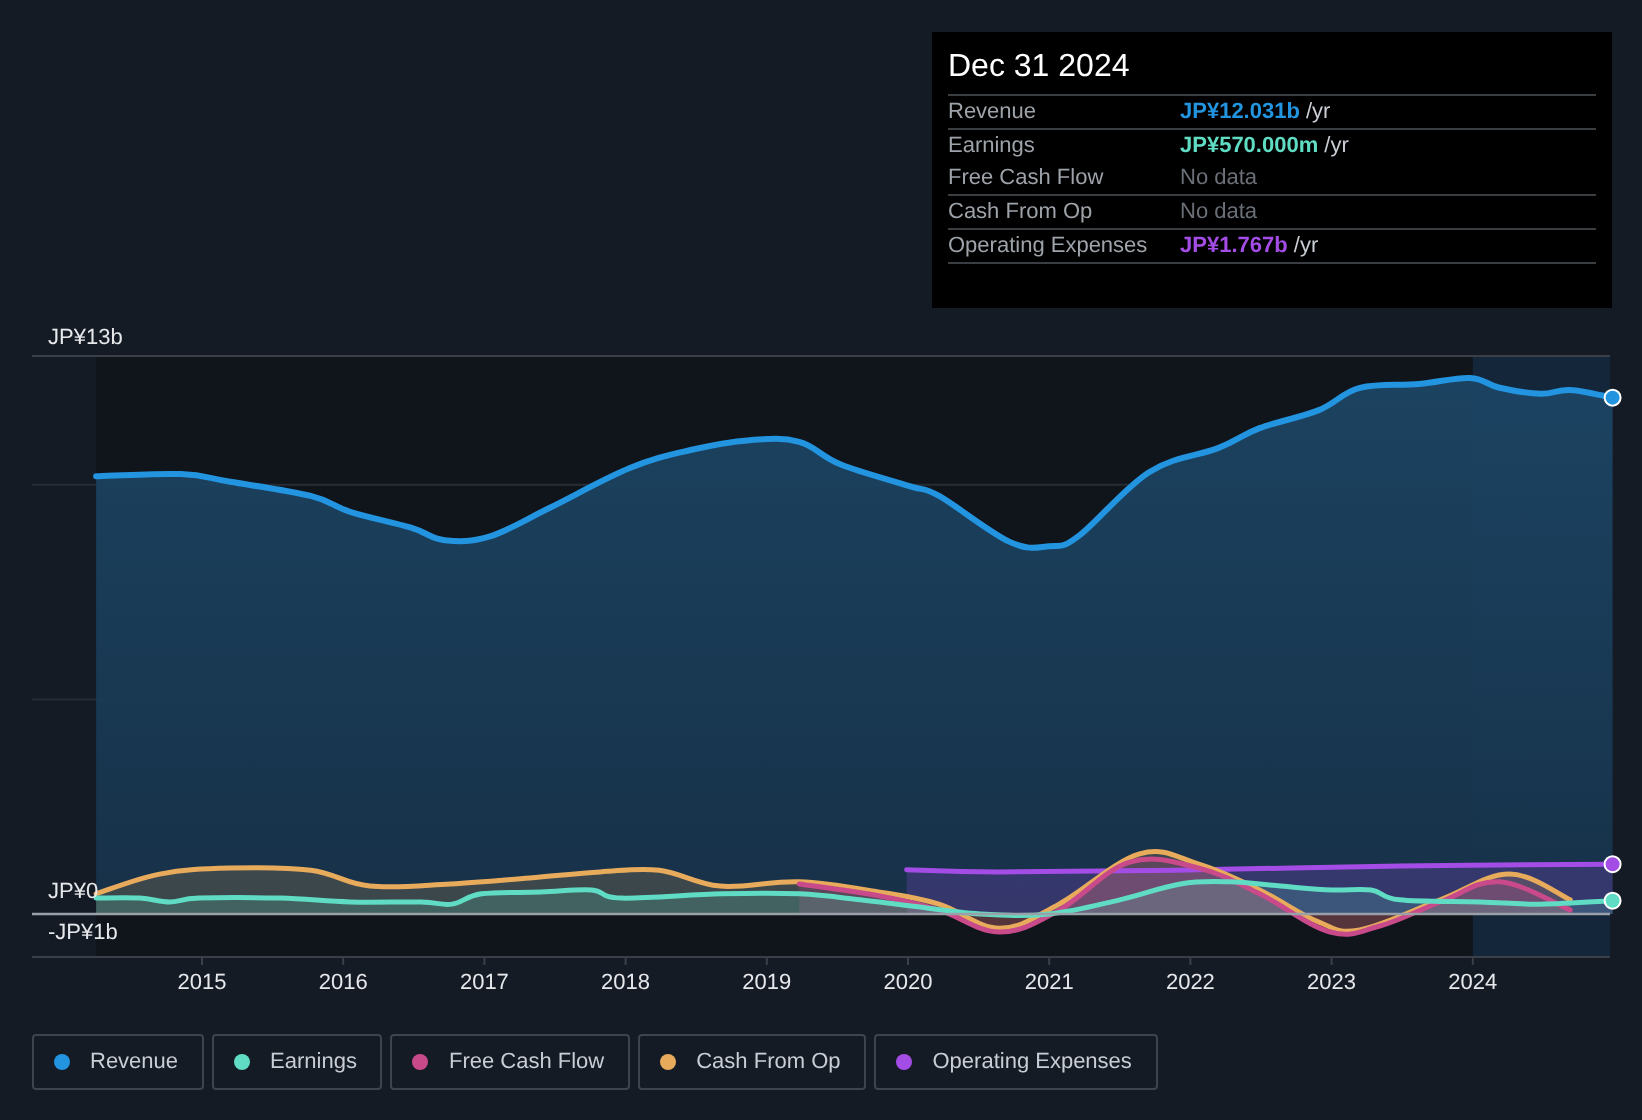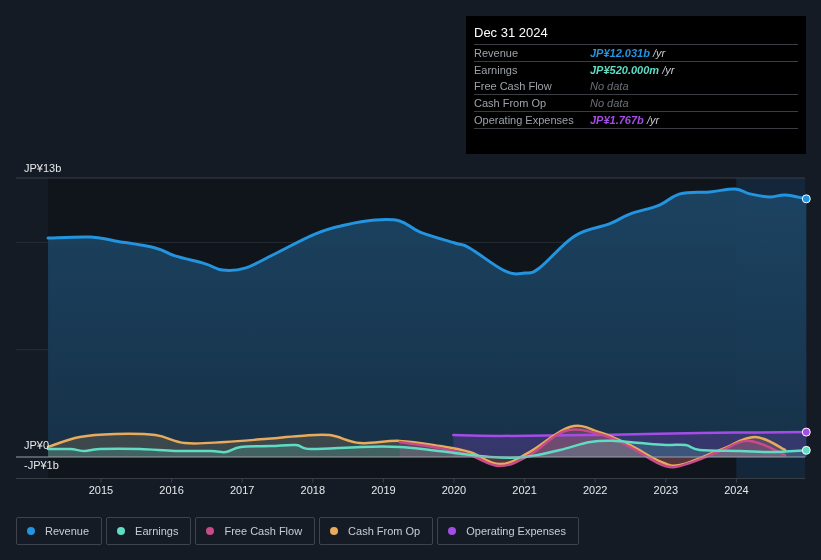--- a/index.html
+++ b/index.html
@@ -12,25 +12,25 @@
   }
   #chart-svg { position: absolute; left: 0; top: 0; }
   .axis-label { fill: #e6e8eb; font-size: 11px; font-family: "Liberation Sans", sans-serif; }
   .tick-label { fill: #e6e8eb; font-size: 11px; font-family: "Liberation Sans", sans-serif; text-anchor: middle; }
 
   .tooltip {
     position: absolute; left: 466px; top: 16px; width: 340px; height: 138px;
     background: #000000; box-sizing: border-box; padding: 8px 8px 0 8px;
     font-size: 11px;
   }
-  .tooltip .tt-date { color: #ffffff; font-size: 13px; padding: 1px 0 4px 0; border-bottom: 1px solid #3a3d42; }
+  .tooltip .tt-date { color: #ffffff; font-size: 16px; padding: 1px 0 4px 0; border-bottom: 1px solid #3a3d42; }
   .tt-row { display: flex; height: 16px; align-items: center; border-bottom: 1px solid #3a3d42; }
   .tt-row.nob { border-bottom: none; }
   .tt-label { width: 116px; color: #9ea3aa; }
-  .tt-val { color: #c9cdd4; font-style: italic; }
+  .tt-val { color: #c9cdd4; }
   .tt-val b { font-weight: bold; }
   .c-rev { color: #2394df; }
   .c-earn { color: #5fdcc3; }
   .c-opex { color: #a44de6; }
   .c-muted { color: #6b7078; }
   .c-white { color: #ffffff; }
 
   .legend { position: absolute; left: 16px; top: 517px; display: flex; gap: 4px; }
   .legend-item {
     display: flex; align-items: center; height: 28px; box-sizing: border-box;
@@ -103,21 +103,21 @@
 </svg>
 
 <div class="tooltip">
   <div class="tt-date">Dec 31 2024</div>
   <div class="tt-row">
     <span class="tt-label">Revenue</span>
     <span class="tt-val"><b class="c-rev">JP¥12.031b</b><span> /yr</span></span>
   </div>
   <div class="tt-row nob">
     <span class="tt-label">Earnings</span>
-    <span class="tt-val"><b class="c-earn">JP¥520.000m</b><span> /yr</span></span>
+    <span class="tt-val"><b class="c-earn">JP¥570.000m</b><span> /yr</span></span>
   </div>
   <div class="tt-row">
     <span class="tt-label">Free Cash Flow</span>
     <span class="tt-val c-muted">No data</span>
   </div>
   <div class="tt-row">
     <span class="tt-label">Cash From Op</span>
     <span class="tt-val c-muted">No data</span>
   </div>
   <div class="tt-row">

